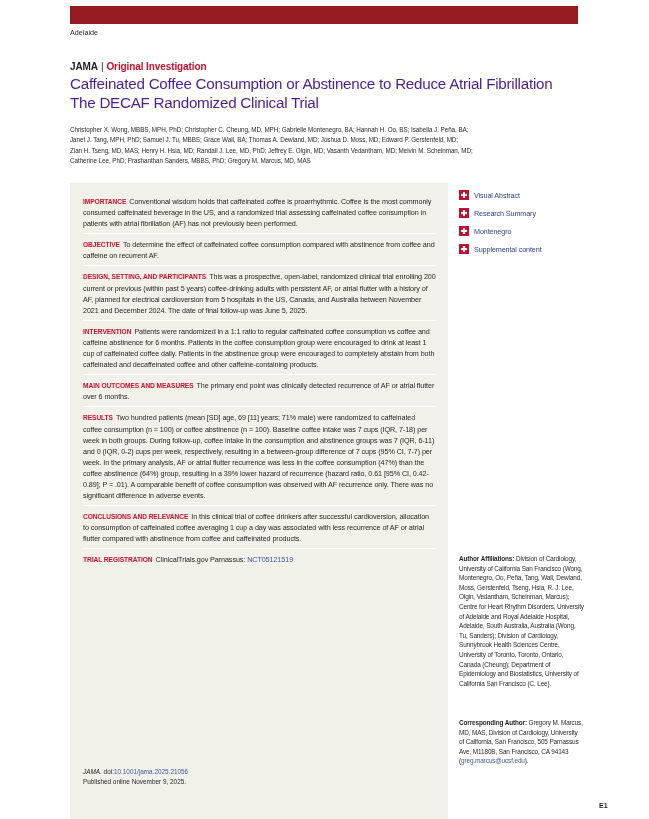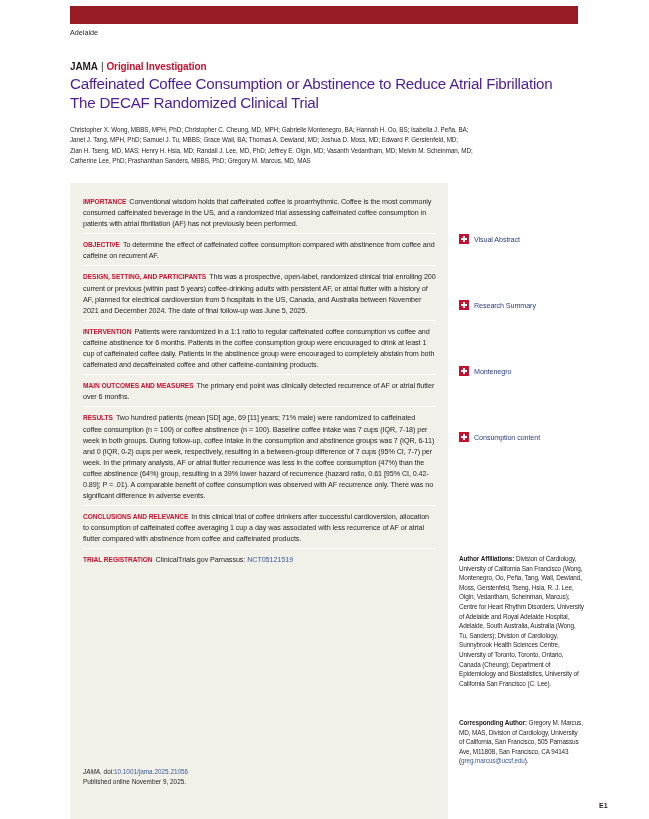--- a/index.html
+++ b/index.html
@@ -23,21 +23,21 @@
   .abs-section { font-size: 7.2px; line-height: 11.1px; color: #231f20; padding-bottom: 4px; margin-bottom: 5px; border-bottom: 1px solid #ffffff; letter-spacing: -0.08px; }
   .abs-section:last-child { border-bottom: none; }
   .abs-head { color: #c8102e; font-weight: bold; font-size: 6.6px; letter-spacing: -0.05px; margin-right: 3px; }
   .abs-link { color: #3a5a9a; }
 
   .citation { position: absolute; left: 83px; top: 767px; font-size: 6.4px; line-height: 10px; color: #231f20; }
   .citation .jour { font-style: italic; }
   .citation .doi-link { color: #3a5a9a; }
 
   .sidebar-links { position: absolute; left: 459px; top: 182px; }
-  .side-link { display: flex; align-items: center; height: 18px; cursor: pointer; margin-top: 48px; }
+  .side-link { display: flex; align-items: flex-end; height: 18px; cursor: pointer; }
   .plus-box { width: 10px; height: 10px; background: #c8102e; position: relative; margin-right: 5px; flex-shrink: 0; }
   .plus-box::before { content: ""; position: absolute; left: 2px; top: 4.3px; width: 6px; height: 1.4px; background: #fff; }
   .plus-box::after { content: ""; position: absolute; left: 4.3px; top: 2px; width: 1.4px; height: 6px; background: #fff; }
   .side-label { font-size: 7.2px; color: #2b3f7e; letter-spacing: -0.1px; }
 
   .affil { position: absolute; left: 459px; top: 554px; width: 125px; font-size: 6.4px; line-height: 9.6px; color: #231f20; letter-spacing: -0.12px; }
   .affil .lbl { font-weight: bold; }
   .corr { position: absolute; left: 459px; top: 718px; width: 125px; font-size: 6.4px; line-height: 9.6px; color: #231f20; letter-spacing: -0.12px; }
   .corr .lbl { font-weight: bold; }
   .corr .email { color: #3a5a9a; }
@@ -111,21 +111,21 @@
   <div class="side-link">
     <span class="plus-box"></span>
     <span class="side-label">Research Summary</span>
   </div>
   <div class="side-link">
     <span class="plus-box"></span>
     <span class="side-label">Montenegro</span>
   </div>
   <div class="side-link">
     <span class="plus-box"></span>
-    <span class="side-label">Consumption content</span>
+    <span class="side-label">Supplemental content</span>
   </div>
 </div>
 
 <div class="affil">
   <span class="lbl">Author Affiliations:</span>
   <span>Division of Cardiology, University of California San Francisco (Wong, Montenegro, Oo, Peña, Tang, Wall, Dewland, Moss, Gerstenfeld, Tseng, Hsia, R. J. Lee, Olgin, Vedantham, Scheinman, Marcus); Centre for Heart Rhythm Disorders, University of Adelaide and Royal Adelaide Hospital, Adelaide, South Australia, Australia (Wong, Tu, Sanders); Division of Cardiology, Sunnybrook Health Sciences Centre, University of Toronto, Toronto, Ontario, Canada (Cheung); Department of Epidemiology and Biostatistics, University of California San Francisco (C. Lee).</span>
 </div>
 
 <div class="corr">
   <span class="lbl">Corresponding Author:</span>

